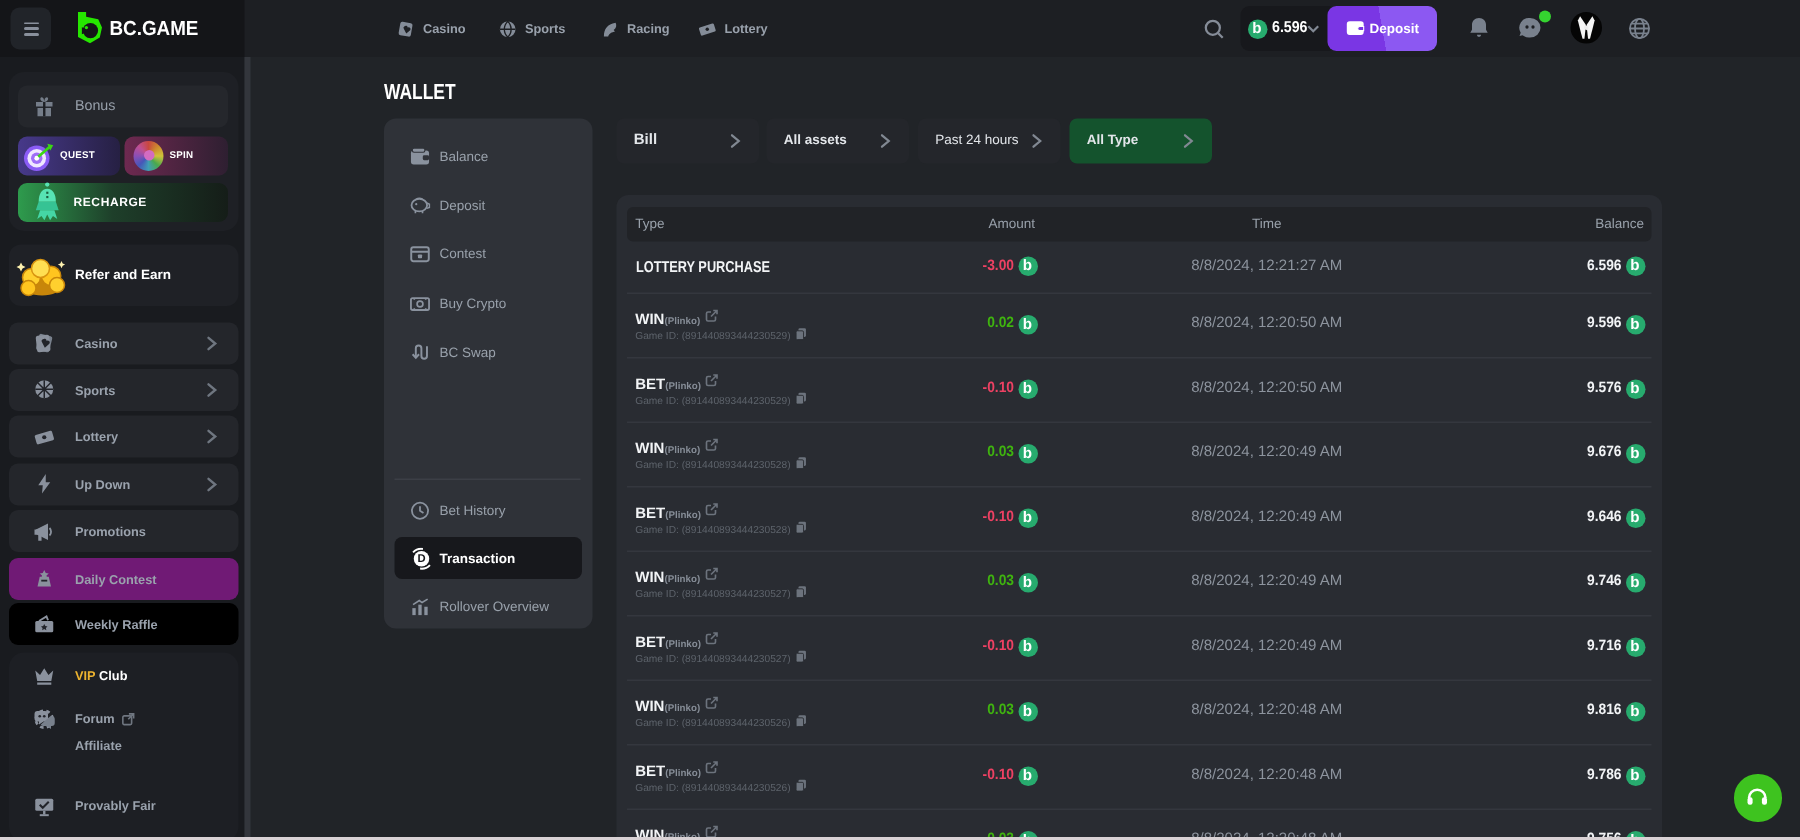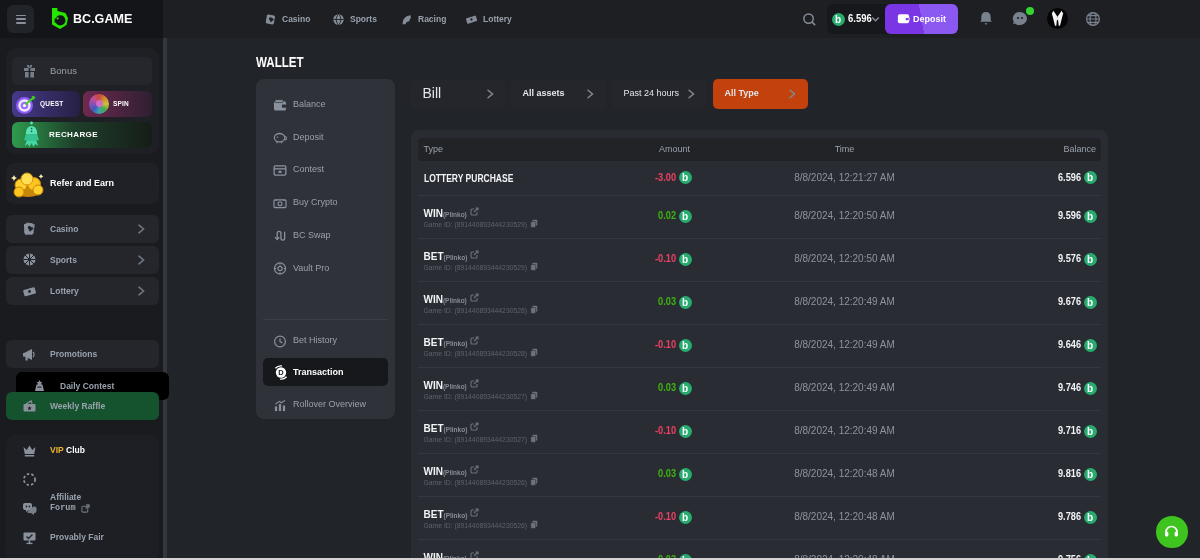--- a/index.html
+++ b/index.html
@@ -164,38 +164,47 @@
 <div class="abs" style="left:6px;top:277.4px;width:153px;height:28px;background:#24262b;border-radius:6px;">
 <div style="position:absolute;left:16px;top:6.5px;width:15px;height:15px;"><svg width="15" height="15" viewBox="0 0 15 15">
           <rect x="1.5" y="4.5" width="12" height="6.5" rx="1" transform="rotate(-16 7.5 7.5)" fill="#8a919d"></rect>
           <circle cx="7.5" cy="7.5" r="1.4" fill="#22242a"></circle>
         </svg></div>
 <div class="nw" style="position:absolute;left:44px;top:0;height:28px;line-height:28px;color:#9aa2ad;font-size:8.5px;font-weight:bold;">Lottery</div>
 <svg width="8" height="10" viewBox="0 0 8 10" style="position:absolute;right:14px;top:9px;">
         <path d="M2 1.2 L6.5 5 L2 8.8" stroke="#6f7680" stroke-width="1.6" fill="none" stroke-linecap="round"></path>
       </svg>
     </div>
+<div class="abs" style="left:6px;top:308.9px;width:153px;height:28px;background:#24262b;border-radius:6px;">
+<div style="position:absolute;left:16px;top:6.5px;width:15px;height:15px;"><svg width="15" height="15" viewBox="0 0 15 15">
+          <path d="M8.5 1 L3.5 8.5 h3 L6 14 L11.5 6.5 h-3 z" fill="#8a919d"></path>
+        </svg></div>
+<div class="nw" style="position:absolute;left:44px;top:0;height:28px;line-height:28px;color:#9aa2ad;font-size:8.5px;font-weight:bold;">Up Down</div>
+<svg width="8" height="10" viewBox="0 0 8 10" style="position:absolute;right:14px;top:9px;">
+        <path d="M2 1.2 L6.5 5 L2 8.8" stroke="#6f7680" stroke-width="1.6" fill="none" stroke-linecap="round"></path>
+      </svg>
+    </div>
 <div class="abs" style="left:6px;top:340.3px;width:153px;height:28px;background:#24262b;border-radius:6px;">
 <div style="position:absolute;left:16px;top:6.5px;width:15px;height:15px;"><svg width="15" height="15" viewBox="0 0 15 15">
           <path d="M2 6 l8-4 v11 l-8-4 z" fill="#8a919d"></path>
           <rect x="1" y="6" width="3" height="3.5" fill="#8a919d"></rect>
           <path d="M11 5 a3.5 3.5 0 0 1 0 5" stroke="#8a919d" stroke-width="1.2" fill="none"></path>
           <rect x="3.5" y="9.5" width="2.2" height="4" fill="#8a919d"></rect>
         </svg></div>
 <div class="nw" style="position:absolute;left:44px;top:0;height:28px;line-height:28px;color:#9aa2ad;font-size:8.5px;font-weight:bold;">Promotions</div>
 </div>
-<div class="abs" style="left:16px;top:371.8px;width:153px;height:28px;background:#000000;border-radius:6px;">
+<div class="abs" style="left:6px;top:371.8px;width:153px;height:28px;background:#701a75;border-radius:6px;">
 <div style="position:absolute;left:16px;top:6.5px;width:15px;height:15px;"><svg width="15" height="15" viewBox="0 0 15 15">
           <path d="M4.5 6.5 h6 l1.5 6.5 h-9 z" fill="#8a919d"></path>
           <path d="M7.5 2 l1 2 l2 0.3 l-1.5 1.4 l0.4 2 l-1.9-1 l-1.9 1 l0.4-2 L4.5 4.3 l2-0.3 z" fill="#8a919d"></path>
           <rect x="5.5" y="8.5" width="4" height="1.2" fill="#22242a"></rect>
         </svg></div>
 <div class="nw" style="position:absolute;left:44px;top:0;height:28px;line-height:28px;color:#9aa2ad;font-size:8.5px;font-weight:bold;">Daily Contest</div>
 </div>
-<div class="abs" style="left:6px;top:392px;width:153px;height:28px;background:#14532d;border-radius:6px;text-decoration:underline;">
+<div class="abs" style="left:6px;top:402px;width:153px;height:28px;background:#000000;border-radius:6px;text-decoration:underline;">
 <div style="position:absolute;left:16px;top:6.5px;width:15px;height:15px;"><svg width="15" height="15" viewBox="0 0 15 15">
           <rect x="1.5" y="5" width="12" height="7.5" rx="1" fill="#8a919d"></rect>
           <path d="M4 5 l5-3 l1 2.5" stroke="#8a919d" stroke-width="1.3" fill="none"></path>
           <path d="M7.5 7 l0.7 1.4 l1.5 0.2 l-1.1 1 l0.3 1.5 l-1.4-0.7 l-1.4 0.7 l0.3-1.5 l-1.1-1 l1.5-0.2 z" fill="#22242a"></path>
         </svg></div>
 <div class="nw" style="position:absolute;left:44px;top:0;height:28px;line-height:28px;color:#9aa2ad;font-size:8.5px;font-weight:bold;">Weekly Raffle</div>
 </div>
 <div class="abs" style="left:6px;top:434.5px;width:153px;height:126px;background:#1d1f24;border-radius:10px;"></div>
 <div class="abs flex nw" style="left:6px;top:436px;width:153px;height:28px;font-size:8.5px;font-weight:bold;">
 <div style="margin-left:15.5px;width:15px;height:15px;"><svg width="15" height="15" viewBox="0 0 15 15">
@@ -208,21 +217,21 @@
       </div>
     </div>
 <div class="abs flex nw" style="left:6px;top:465px;width:153px;height:28px;font-size:8.5px;font-weight:bold;">
 <div style="margin-left:15.5px;width:15px;height:15px;"><svg width="15" height="15" viewBox="0 0 15 15">
           <circle cx="7.5" cy="7.5" r="5.6" stroke="#8a919d" stroke-width="1.8" stroke-dasharray="2.4 2.2" fill="none"></circle>
         </svg></div>
 <div class="flex" style="margin-left:13.5px;margin-top:35px;">
         <span style="color:#9aa2ad;">Affiliate</span>
       </div>
     </div>
-<div class="abs flex nw" style="left:6px;top:494px;width:153px;height:28px;font-size:8.5px;font-weight:bold;font-family:Liberation Mono, monospace;">
+<div class="abs flex nw" style="left:6px;top:465px;width:153px;height:28px;font-size:8.5px;font-weight:bold;">
 <div style="margin-left:15.5px;width:15px;height:15px;"><svg width="15" height="15" viewBox="0 0 15 15">
           <path d="M2 2 h6 a2 2 0 0 1 2 2 v3 a2 2 0 0 1 -2 2 h-1 l-3 2 v-2 H3 a2 2 0 0 1 -2-2 V4 a2 2 0 0 1 2-2 z" fill="#8a919d"></path>
           <path d="M11.5 5.5 h1 a2 2 0 0 1 2 2 v2.5 a2 2 0 0 1 -2 2 h-0.5 v2 l-3-2 h-2 a2 2 0 0 1 -1.8-1" fill="#78808c"></path>
           <circle cx="4.5" cy="5.5" r="0.9" fill="#22242a"></circle>
           <circle cx="7.5" cy="5.5" r="0.9" fill="#22242a"></circle>
         </svg></div>
 <div class="flex" style="margin-left:13.5px;">
         <span style="color:#9aa2ad;">Forum</span>
         <svg width="9" height="9" viewBox="0 0 10 10" style="margin-left:5px;">
           <rect x="1" y="2.5" width="6.5" height="6.5" rx="1" stroke="#6f7680" stroke-width="1.2" fill="none"></rect>
@@ -279,28 +288,20 @@
         </svg></div>
 <div style="margin-left:7px;color:#99a1ab;font-size:9px;font-weight:normal;">Buy Crypto</div>
     </div>
 <div class="abs flex nw" style="left:256px;top:220.8px;width:139px;height:28px;">
 <div style="margin-left:17px;width:13px;height:13px;"><svg width="14" height="13" viewBox="0 0 15 14">
           <path d="M4.5 11 V4.5 a2 2 0 0 1 4 0 V10 a2 2 0 0 0 4 0 V3" stroke="#8a929e" stroke-width="1.4" fill="none"></path>
           <path d="M2.2 8.8 L4.5 11.4 L6.8 8.8" fill="none" stroke="#8a929e" stroke-width="1.4"></path>
         </svg></div>
 <div style="margin-left:7px;color:#99a1ab;font-size:9px;font-weight:normal;">BC Swap</div>
     </div>
-<div class="abs flex nw" style="left:256px;top:253.5px;width:139px;height:28px;">
-<div style="margin-left:17px;width:13px;height:13px;"><svg width="14" height="13" viewBox="0 0 15 14">
-          <circle cx="7.5" cy="7" r="6" stroke="#8a929e" stroke-width="1.3" fill="none"></circle>
-          <circle cx="7.5" cy="7" r="2.3" stroke="#8a929e" stroke-width="1.2" fill="none"></circle>
-          <path d="M7.5 1 v2 M7.5 11 v2 M1.5 7 h2 M11.5 7 h2" stroke="#8a929e" stroke-width="1.2"></path>
-        </svg></div>
-<div style="margin-left:7px;color:#99a1ab;font-size:9px;font-weight:normal;">Vault Pro</div>
-    </div>
 <div class="abs flex nw" style="left:256px;top:326.0px;width:141px;height:28px;">
 <div style="margin-left:17px;width:13px;height:13px;"><svg width="14" height="13" viewBox="0 0 15 14">
           <circle cx="7.5" cy="7" r="5.8" stroke="#8a929e" stroke-width="1.3" fill="none"></circle>
           <path d="M7.5 3.8 V7 l2.5 1.6" stroke="#8a929e" stroke-width="1.3" fill="none"></path>
         </svg></div>
 <div style="margin-left:7px;color:#99a1ab;font-size:9px;font-weight:normal;">Bet History</div>
     </div>
 <div class="abs flex nw" style="left:256px;top:357.5px;width:139px;height:28px;">
 <div style="margin-left:17px;width:13px;height:13px;"><svg width="16" height="15" viewBox="0 0 17 16">
           <circle cx="8.5" cy="8" r="5.5" fill="#fff"></circle>
@@ -313,38 +314,38 @@
 <div class="abs flex nw" style="left:256px;top:390.0px;width:139px;height:28px;">
 <div style="margin-left:17px;width:13px;height:13px;"><svg width="14" height="13" viewBox="0 0 15 14">
           <rect x="2" y="8" width="2.4" height="5" fill="#8a929e"></rect>
           <rect x="6.3" y="5.5" width="2.4" height="7.5" fill="#8a929e"></rect>
           <rect x="10.6" y="7" width="2.4" height="6" fill="#8a929e"></rect>
           <path d="M2.5 5.5 L7 2.5 l2 1.5 L13 1.5" stroke="#8a929e" stroke-width="1.2" fill="none"></path>
         </svg></div>
 <div style="margin-left:7px;color:#99a1ab;font-size:9px;font-weight:normal;">Rollover Overview</div>
     </div>
 <div class="abs" style="left:411px;top:79px;width:95px;height:29.5px;background:#24262b;border-radius:5px;">
-<div class="nw" style="position:absolute;left:11.5px;top:0;height:29.5px;line-height:29.5px;color:#e3e6ea;font-size:14px;font-weight:normal;text-align:center;">Bill</div>
+<div class="nw" style="position:absolute;left:11.5px;top:0;height:29.5px;line-height:29.5px;color:#e3e6ea;font-size:10px;font-weight:bold;text-align:center;">Bill</div>
 <svg width="8" height="10" viewBox="0 0 8 10" style="position:absolute;right:12px;top:10px;">
         <path d="M2 1.2 L6.5 5 L2 8.8" stroke="#818892" stroke-width="1.5" fill="none" stroke-linecap="round"></path>
       </svg>
     </div>
 <div class="abs" style="left:511px;top:79px;width:94.5px;height:29.5px;background:#24262b;border-radius:5px;">
 <div class="nw" style="position:absolute;left:11.5px;top:0;height:29.5px;line-height:29.5px;color:#e3e6ea;font-size:9px;font-weight:bold;">All assets</div>
 <svg width="8" height="10" viewBox="0 0 8 10" style="position:absolute;right:12px;top:10px;">
         <path d="M2 1.2 L6.5 5 L2 8.8" stroke="#818892" stroke-width="1.5" fill="none" stroke-linecap="round"></path>
       </svg>
     </div>
 <div class="abs" style="left:612px;top:79px;width:94.5px;height:29.5px;background:#24262b;border-radius:5px;">
 <div class="nw" style="position:absolute;left:11.5px;top:0;height:29.5px;line-height:29.5px;color:#e3e6ea;font-size:9px;font-weight:normal;">Past 24 hours</div>
 <svg width="8" height="10" viewBox="0 0 8 10" style="position:absolute;right:12px;top:10px;">
         <path d="M2 1.2 L6.5 5 L2 8.8" stroke="#818892" stroke-width="1.5" fill="none" stroke-linecap="round"></path>
       </svg>
     </div>
-<div class="abs" style="left:713px;top:79px;width:94.5px;height:29.5px;background:#c2410c;border-radius:5px;">
+<div class="abs" style="left:713px;top:79px;width:94.5px;height:29.5px;background:#14532d;border-radius:5px;">
 <div class="nw" style="position:absolute;left:11.5px;top:0;height:29.5px;line-height:29.5px;color:#e3e6ea;font-size:9px;font-weight:bold;">All Type</div>
 <svg width="8" height="10" viewBox="0 0 8 10" style="position:absolute;right:12px;top:10px;">
         <path d="M2 1.2 L6.5 5 L2 8.8" stroke="#818892" stroke-width="1.5" fill="none" stroke-linecap="round"></path>
       </svg>
     </div>
 <div class="abs" style="left:411px;top:130px;width:697px;height:430px;background:#292c32;border-radius:8px 8px 0 0;"></div>
 <div class="abs" style="left:418px;top:138px;width:683px;height:23px;background:#212327;border-radius:4px;"></div>
 <div class="abs" style="left:423.5px;top:138px;height:23px;line-height:23px;color:#99a1ab;font-size:9px;">Type</div>
 <div class="abs" style="left:604px;top:138px;width:141px;height:23px;line-height:23px;color:#99a1ab;font-size:9px;text-align:center;">Amount</div>
 <div class="abs" style="left:774px;top:138px;width:141px;height:23px;line-height:23px;color:#99a1ab;font-size:9px;text-align:center;">Time</div>

